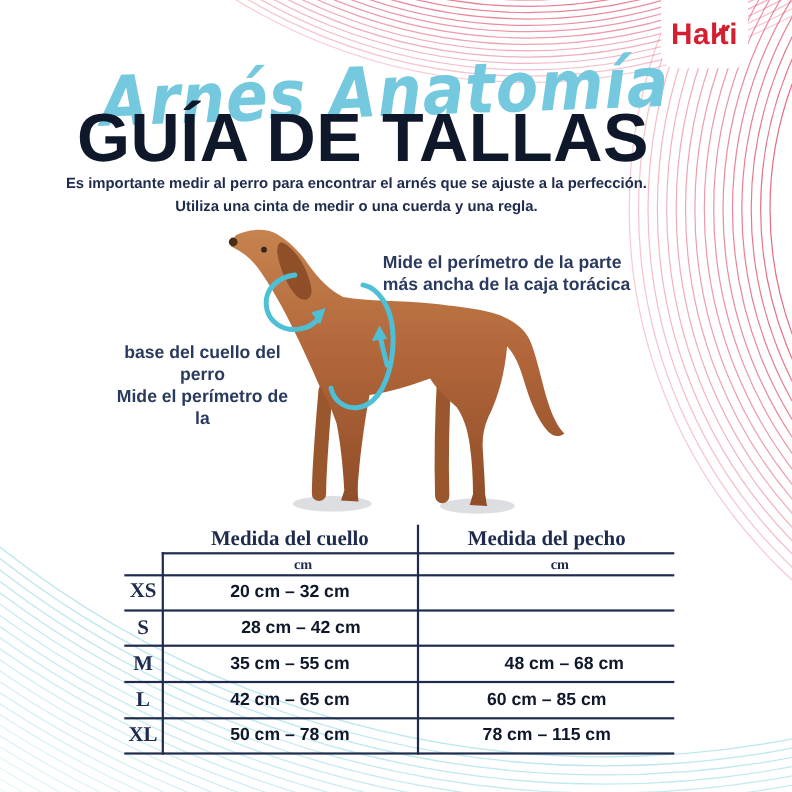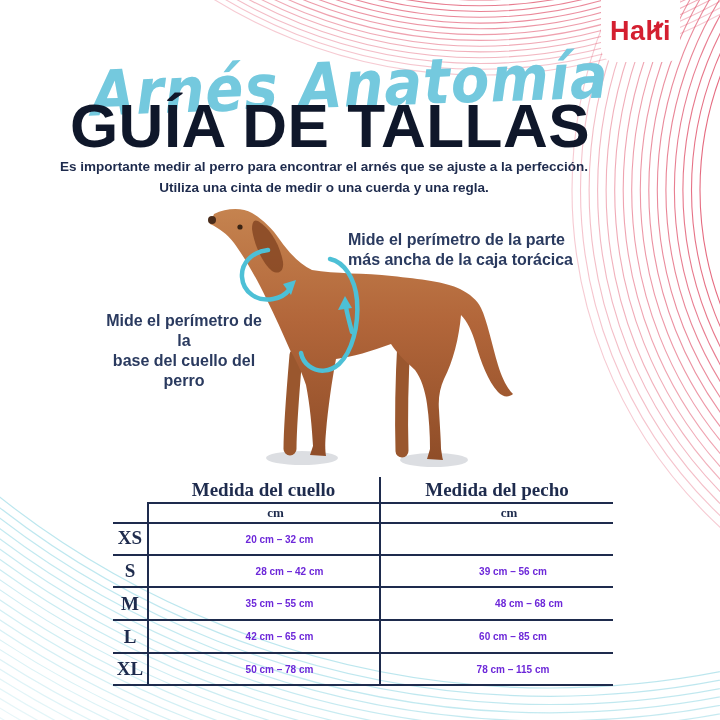--- a/index.html
+++ b/index.html
@@ -45,21 +45,21 @@
   .note-right{left:348px;top:230px;width:260px;text-align:left;line-height:19.5px;}
   .note-left{left:100px;top:311px;width:168px;text-align:center;line-height:20px;}
 
   
   .size-table{position:absolute;left:113px;top:477px;width:500px;height:212px;z-index:3;}
   .ln{position:absolute;background:#1e2b4d;}
   .cell{position:absolute;display:flex;align-items:center;justify-content:center;}
   .hdr{font-family:"Liberation Serif","DejaVu Serif",serif;font-weight:700;font-size:19px;}
   .cmc{font-family:"Liberation Serif","DejaVu Serif",serif;font-weight:700;font-size:13px;margin-left:12px;}
   .szc{font-family:"Liberation Serif","DejaVu Serif",serif;font-weight:700;font-size:19px;}
-  .val{font-size:10px;font-weight:600;color:#6d28d9;padding-left:16px;}
+  .val{font-size:16px;font-weight:600;color:#0f172a;}
 </style>
 </head>
 <body>
 
 <div class="page">
 
   <svg class="layer" id="waves" viewBox="0 0 720 720">
       <circle cx="480" cy="-430" r="430.0" fill="none" stroke="#e0516a" stroke-width="1.1" opacity="0.800"></circle>
       <circle cx="480" cy="-430" r="435.8" fill="none" stroke="#e0516a" stroke-width="1.1" opacity="0.762"></circle>
       <circle cx="480" cy="-430" r="441.5" fill="none" stroke="#e0516a" stroke-width="1.1" opacity="0.723"></circle>
@@ -196,22 +196,22 @@
       <path d="M 352 332 C 349 321 347 313 346 307" fill="none" stroke="#4dc0d6" stroke-width="4.5" stroke-linecap="round"></path>
       <polygon points="345,296 338,310 352,308" fill="#4dc0d6"></polygon>
     </g>
   </svg>
 
   <div class="note note-right">
     <div>Mide el perímetro de la parte</div>
     <div>más ancha de la caja torácica</div>
   </div>
   <div class="note note-left">
+    <div>base del cuello del perro</div>
     <div>Mide el perímetro de la</div>
-    <div>base del cuello del perro</div>
   </div>
 
   <div class="size-table">
 
     <div class="ln" style="left:266px;top:0;width:2px;height:209px;"></div>
     <div class="ln" style="left:34px;top:25px;width:2px;height:184px;"></div>
     <div class="ln" style="left:34px;top:25px;width:466px;height:2px;"></div>
     <div class="ln" style="left:0;top:45px;width:500px;height:2px;"></div>
     <div class="ln" style="left:0;top:77px;width:500px;height:2px;"></div>
     <div class="ln" style="left:0;top:109px;width:500px;height:2px;"></div>
@@ -222,21 +222,20 @@
     <div class="cell hdr" style="left:35px;top:2px;width:231px;height:21px;">Medida del cuello</div>
     <div class="cell hdr" style="left:268px;top:2px;width:232px;height:21px;">Medida del pecho</div>
     <div class="cell cmc" style="left:35px;top:27px;width:231px;height:17px;">cm</div>
     <div class="cell cmc" style="left:268px;top:27px;width:232px;height:17px;">cm</div>
 
     <div class="cell szc" style="left:0;top:47px;width:34px;height:28px;">XS</div>
     <div class="cell val" style="left:35px;top:47px;width:231px;height:30px;">20 cm – 32 cm</div>
 
     <div class="cell szc" style="left:0;top:79px;width:34px;height:30px;">S</div>
     <div class="cell val" style="left:35px;top:79px;width:251px;height:30px;">28 cm – 42 cm</div>
-    <div class="cell val" style="left:268px;top:79px;width:232px;height:30px;">39 cm – 56 cm</div>
 
     <div class="cell szc" style="left:0;top:111px;width:34px;height:31px;">M</div>
     <div class="cell val" style="left:35px;top:111px;width:231px;height:31px;">35 cm – 55 cm</div>
     <div class="cell val" style="left:284px;top:111px;width:232px;height:31px;">48 cm – 68 cm</div>
 
     <div class="cell szc" style="left:0;top:144px;width:34px;height:31px;">L</div>
     <div class="cell val" style="left:35px;top:144px;width:231px;height:31px;">42 cm – 65 cm</div>
     <div class="cell val" style="left:268px;top:144px;width:232px;height:31px;">60 cm – 85 cm</div>
 
     <div class="cell szc" style="left:0;top:177px;width:34px;height:30px;">XL</div>

